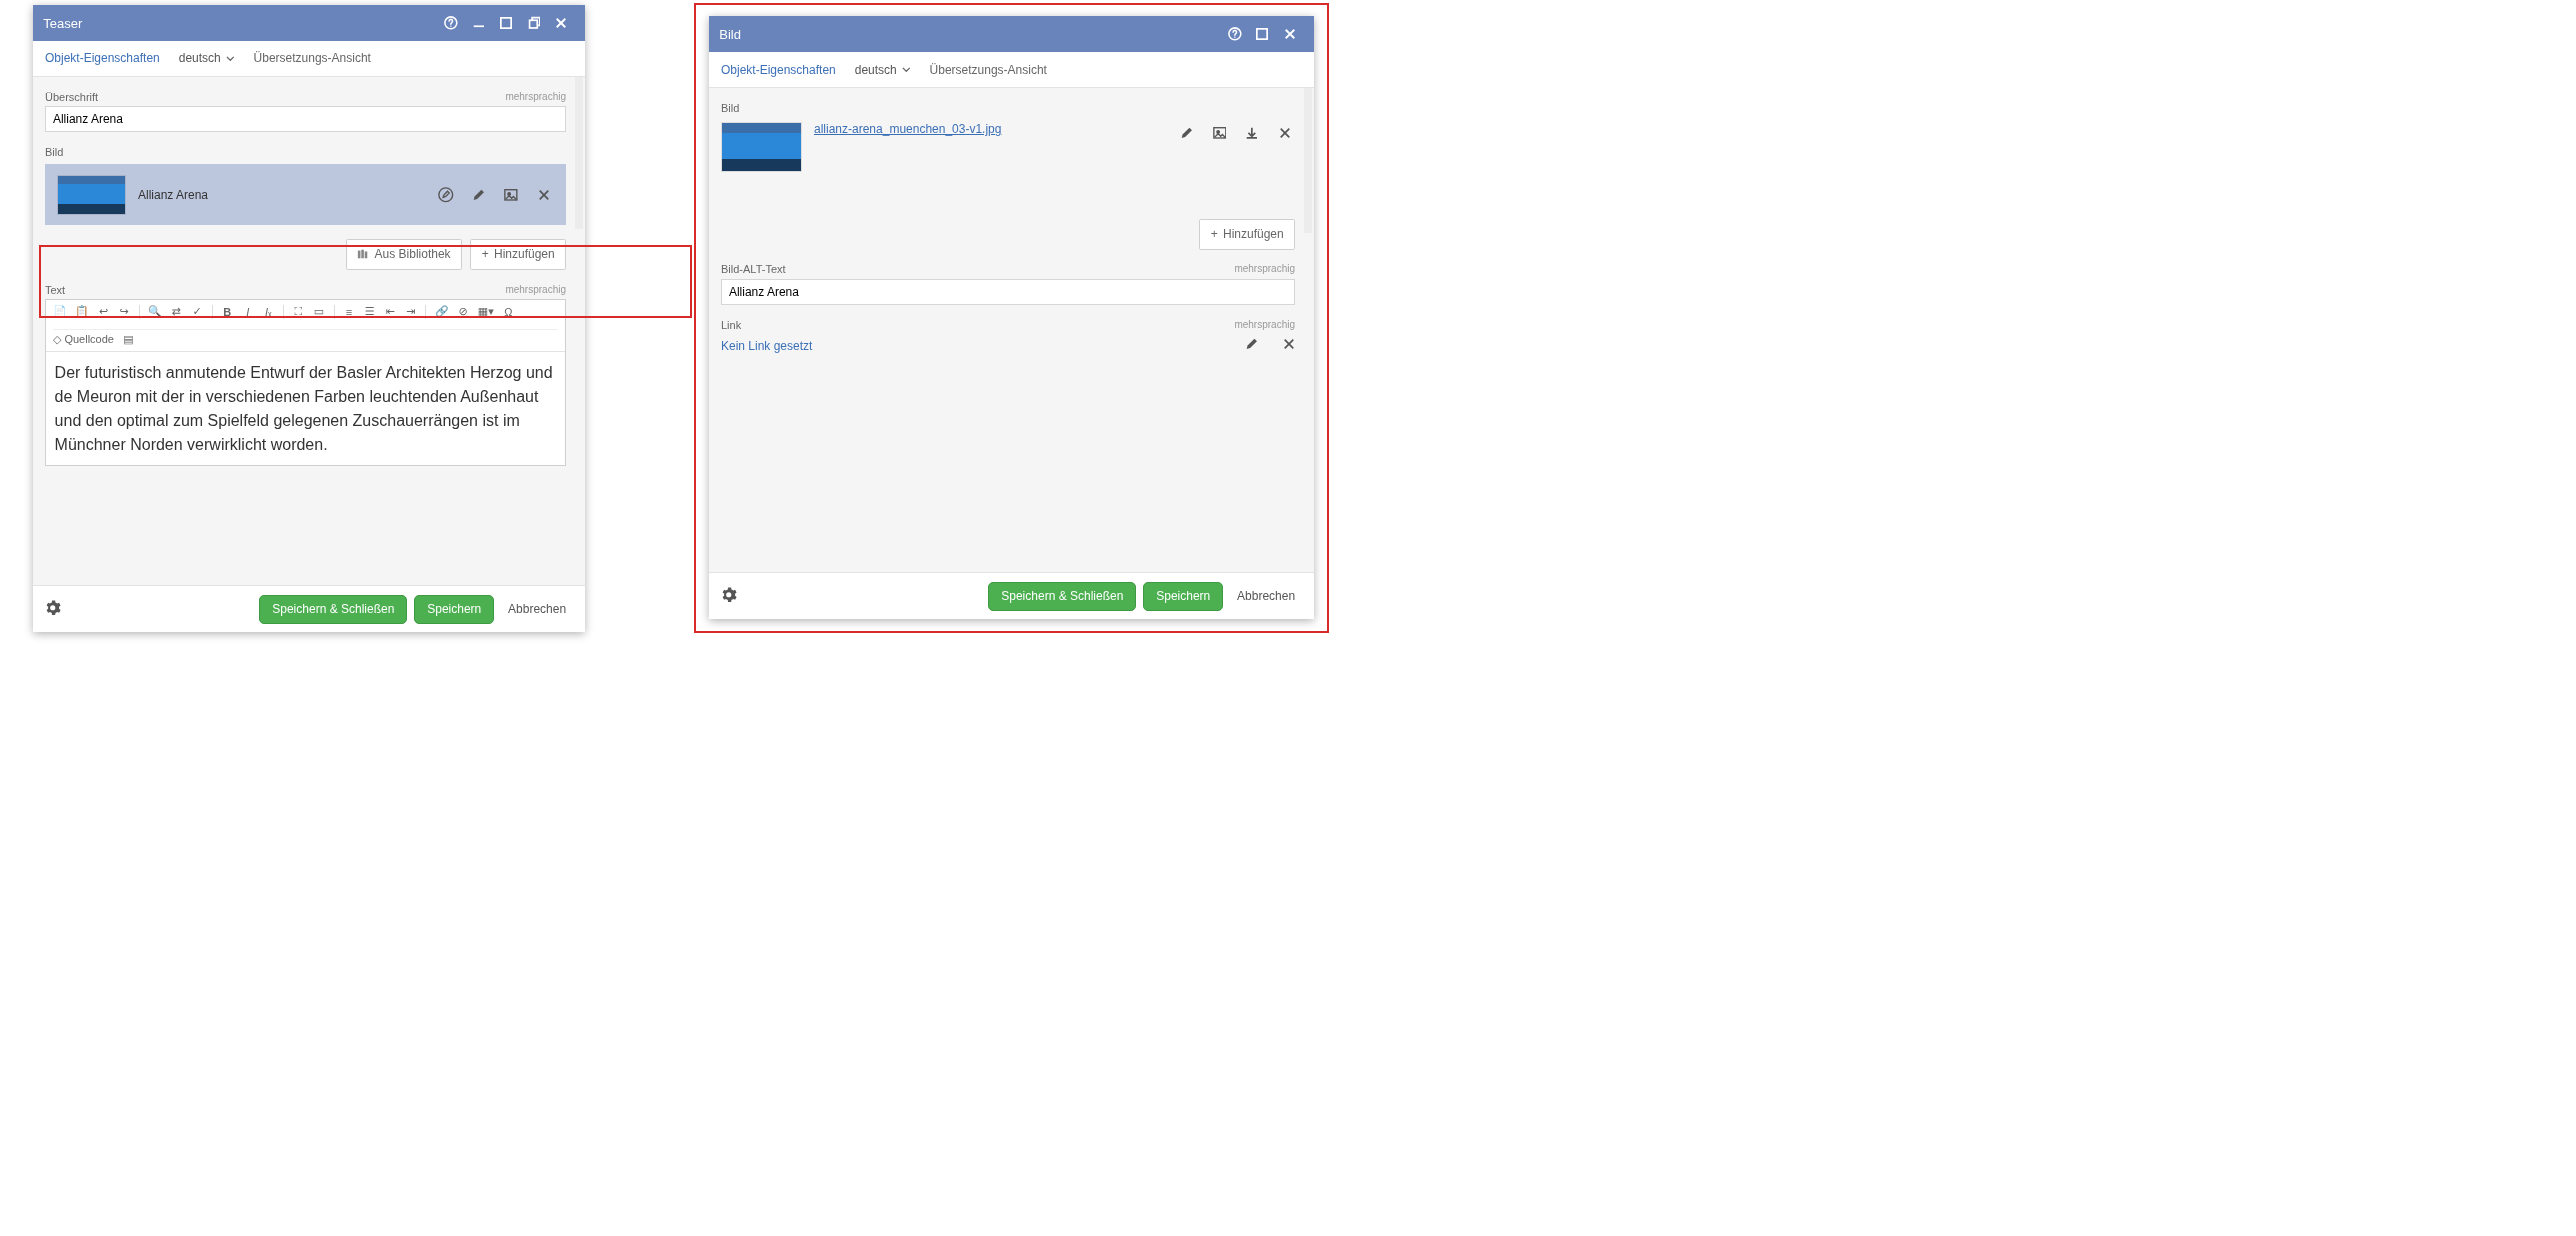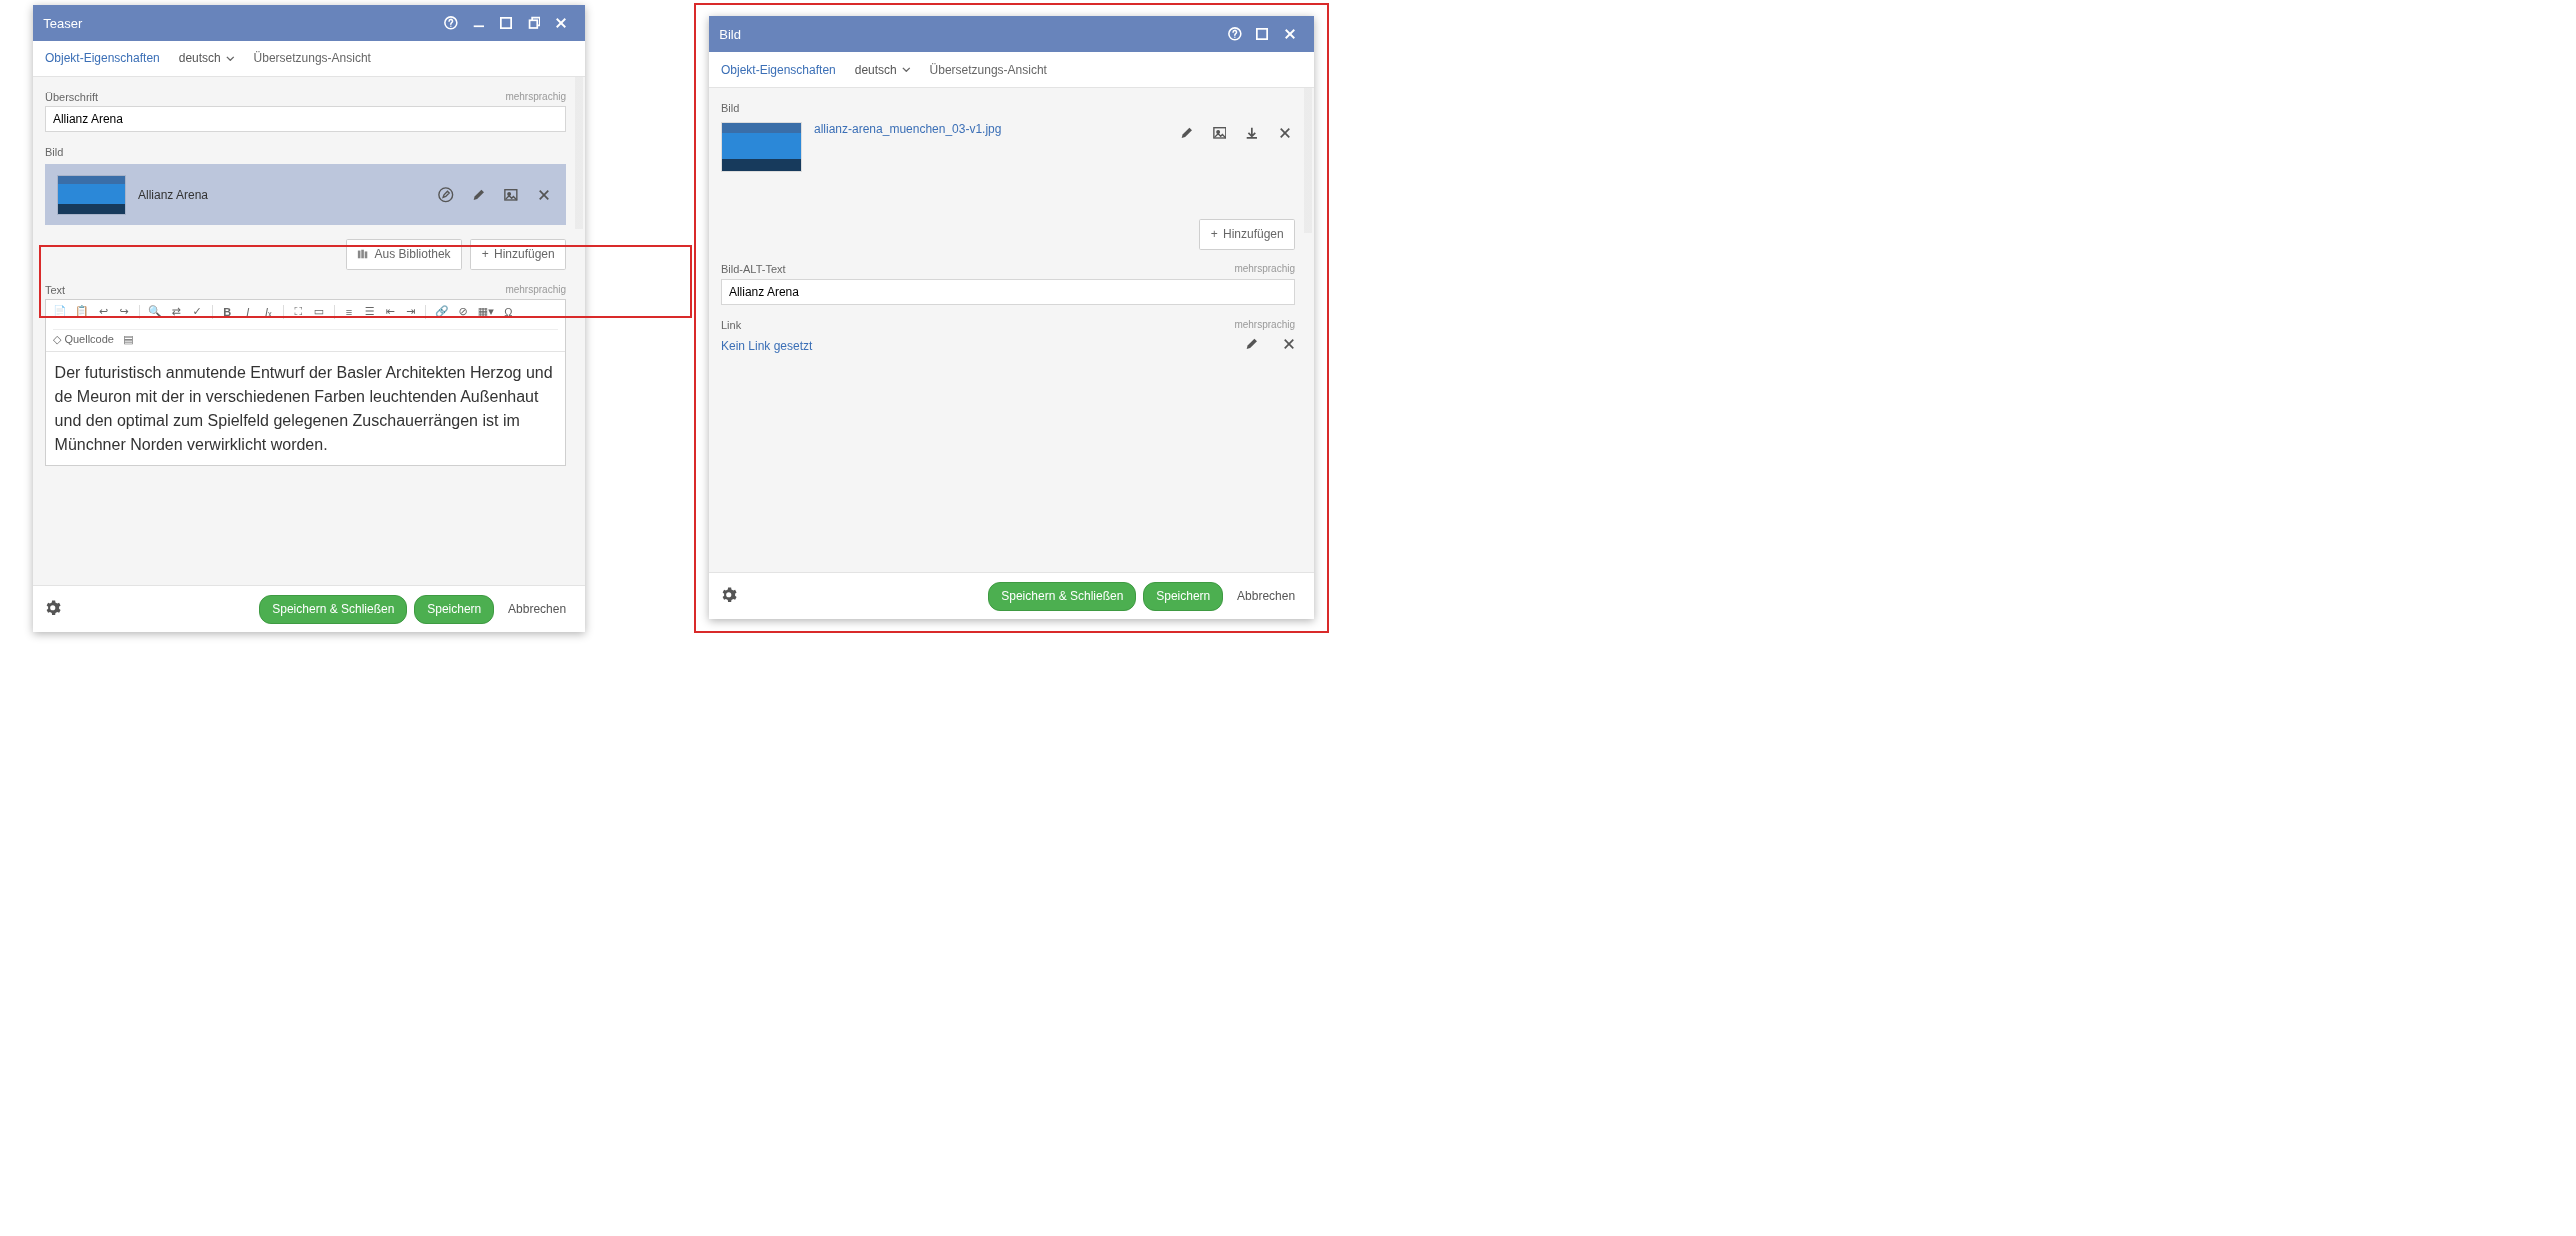--- a/index.html
+++ b/index.html
@@ -24,32 +24,32 @@
 .thumb{width:67px;height:38px;background:linear-gradient(#3a6ea8 0 20%,#2b88d8 20% 75%,#173a5c 75%);border:0.9px solid #a8b3c9;flex-shrink:0}
 .thumb2{width:79px;height:48px;background:linear-gradient(#3a6ea8 0 20%,#2b88d8 20% 75%,#173a5c 75%);border:0.9px solid #ddd;flex-shrink:0}
 .imgitem .name{flex:1}
 .rowbtns{display:flex;gap:12px;color:#555}
 .rowbtns .ib{width:20.6px;height:20.6px;display:flex;align-items:center;justify-content:center;cursor:pointer}
 .btnrow{display:flex;justify-content:flex-end;gap:8.6px;margin-top:10.3px}
 .btn-outline{border:0.9px solid #cfcfcf;background:#fff;height:29px;padding:0 10.3px;display:flex;align-items:center;gap:5.2px;color:#666;cursor:pointer;border-radius:1.7px}
 .footer{border-top:0.9px solid #e3e3e3;background:#fff;padding:8.6px 12px;display:flex;align-items:center}
 .footer .gear{color:#555;cursor:pointer;width:19px}
 .btns{margin-left:auto;display:flex;gap:6.9px;align-items:center}
-.btn-green{background:#4caf50;color:#fff;border:0.9px solid #3e9a42;height:29px;padding:0 12px;cursor:pointer;border-radius:12px;font-size:12px}
+.btn-green{background:#4caf50;color:#fff;border:0.9px solid #3e9a42;height:29px;padding:0 12px;cursor:pointer;border-radius:5px;font-size:12px}
 .btn-link{background:none;border:none;color:#555;cursor:pointer;font-size:12px;padding:0 6.9px}
 .editor{border:0.9px solid #cfcfcf;background:#fff}
 .toolbar-rte{display:flex;flex-wrap:wrap;gap:8.6px;padding:5.2px 6.9px;border-bottom:0.9px solid #e3e3e3;color:#666;font-size:11px;align-items:center}
 .toolbar-rte .rb{cursor:pointer;min-width:12px;text-align:center}
 .toolbar-rte .sep{width:0.9px;height:13.7px;background:#ddd}
 .rte-body{padding:8.6px;font-size:16px;line-height:1.5;min-height:82px;outline:none}
 .hl{position:absolute;border:2.6px solid #d92a2a;box-sizing:border-box;z-index:10;pointer-events:none}
 .hl1{left:39px;top:245px;width:653px;height:73px}
 .hl2{left:694px;top:2.6px;width:635px;height:630px}
 .scrollhint{position:absolute;right:1.7px;top:0;width:8.6px;height:100%;background:linear-gradient(#ddd 30%,transparent 30%);opacity:.4}
-.filelink{color:#3b6fb6;cursor:pointer}
+.filelink{color:#3b6fb6;text-decoration:underline;cursor:pointer}
 .linkline{display:flex;align-items:center;gap:24px;color:#3b6fb6;margin-top:3.4px}
 .linkline .fill{flex:1}
 .note{color:#9a9a9a;font-size:10.3px;line-height:1.4}
 </style>
 </head>
 <body>
 
 <div class="canvas">
 
 <div class="dialog" style="left:33px;top:5.2px;width:552px;height:627px">

